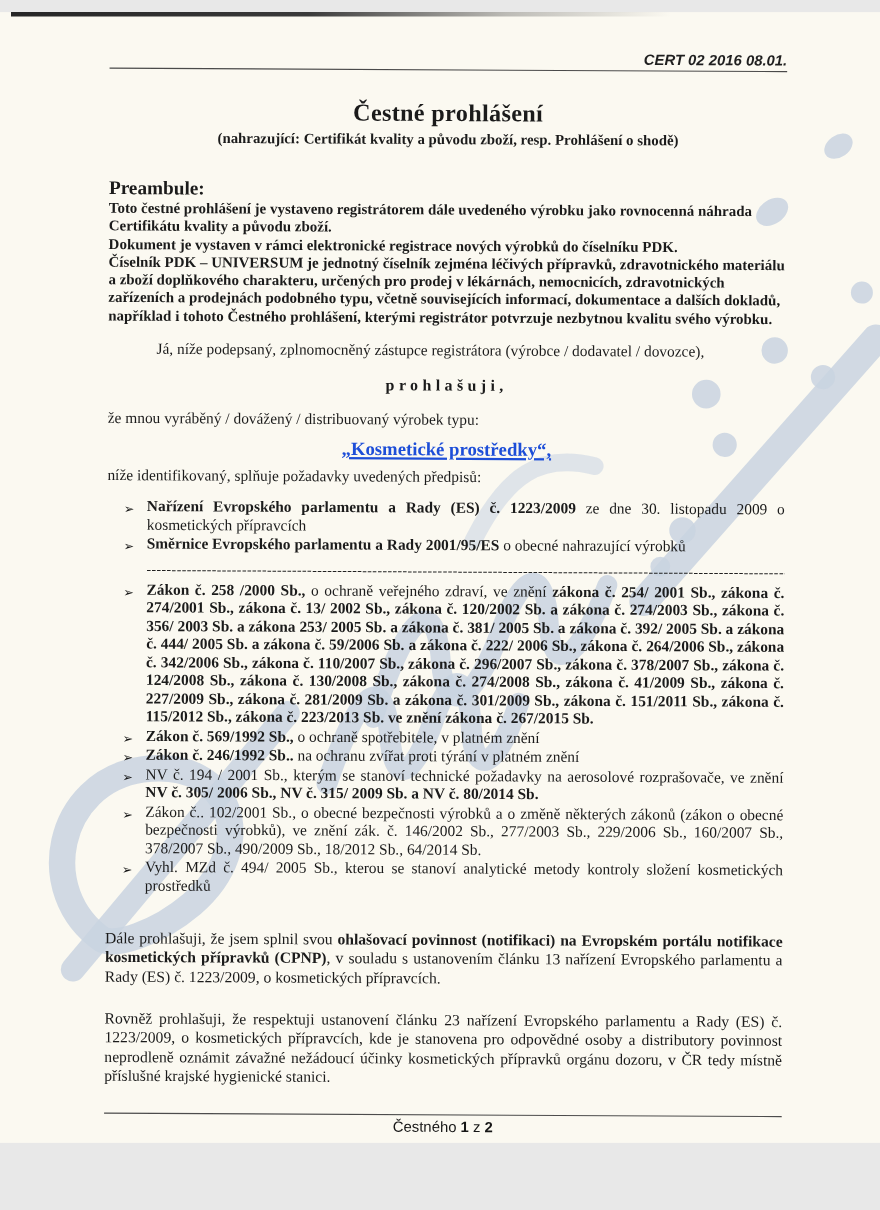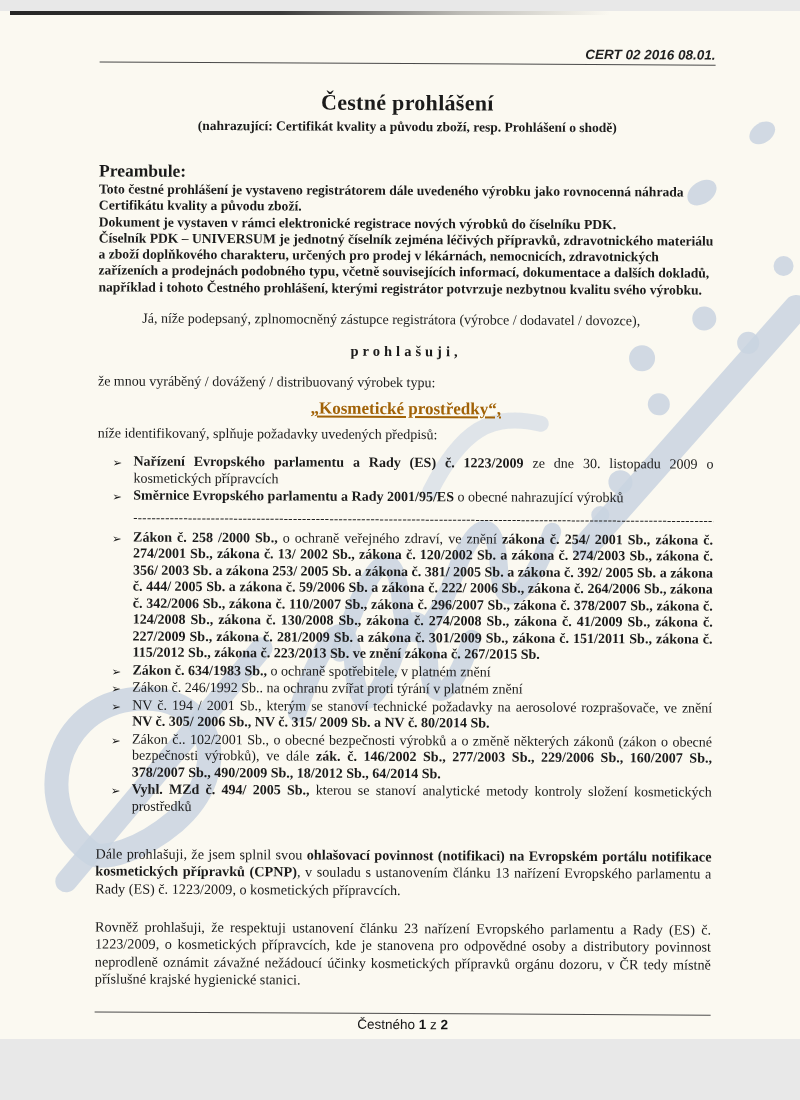--- a/index.html
+++ b/index.html
@@ -28,21 +28,21 @@
   .title{margin-top:26px;text-align:center;font-weight:bold;font-size:22px;letter-spacing:0.3px;}
   .subtitle{margin-top:3px;text-align:center;font-weight:bold;font-size:13.5px;}
   .pre-head{margin-top:27px;font-weight:bold;font-size:17.5px;}
   .pre-p{font-weight:bold;font-size:13.6px;line-height:16.3px;}
   .intro{margin-top:15px;padding-left:44px;font-size:14px;}
   .verb{margin-top:15px;text-align:center;font-weight:bold;font-size:14.5px;letter-spacing:4px;}
   .prod-intro{margin-top:15px;font-size:14px;}
   .prod{
     margin-top:8px;text-align:center;font-weight:bold;font-size:17px;
   }
-  .prod a{color:#a16207;text-decoration:underline;text-decoration-thickness:1.5px;text-underline-offset:2px;}
+  .prod a{color:#1d4ed8;text-decoration:underline;text-decoration-thickness:1.5px;text-underline-offset:2px;}
   .compliance{margin-top:8px;font-size:14px;}
   .regs{margin-top:12px;}
   .bullet{display:flex;padding-left:15px;margin-bottom:1px;}
   .arrow{flex:none;width:21px;font-size:11.5px;padding-top:2px;color:#161616;}
   .btext{flex:1;font-size:14px;line-height:16.5px;text-align:justify;}
   .sep{
     margin:6px 0 5px 36px;font-weight:bold;font-size:12.5px;letter-spacing:0.4px;
     white-space:nowrap;overflow:hidden;color:#222;height:14px;
   }
   .close-p{font-size:14.2px;line-height:17.3px;text-align:justify;}
@@ -116,37 +116,37 @@
         </div>
 
         <div class="sep">--------------------------------------------------------------------------------------------------------------------------------------------------------------------</div>
 
         <div class="bullet">
           <span class="arrow">➢</span>
           <div class="btext"><span style="font-weight: bold;">Zákon č. 258 /2000 Sb., </span><span>o ochraně veřejného zdraví, ve znění </span><span style="font-weight: bold;">zákona č. 254/ 2001 Sb., zákona č. 274/2001 Sb., zákona č. 13/ 2002 Sb., zákona č. 120/2002 Sb. a zákona č. 274/2003 Sb., zákona č. 356/ 2003 Sb. a zákona 253/ 2005 Sb. a zákona č. 381/ 2005 Sb. a zákona č. 392/ 2005 Sb. a zákona č. 444/ 2005 Sb. a zákona č. 59/2006 Sb. a zákona č. 222/ 2006 Sb., zákona č. 264/2006 Sb., zákona č. 342/2006 Sb., zákona č. 110/2007 Sb., zákona č. 296/2007 Sb., zákona č. 378/2007 Sb., zákona č. 124/2008 Sb., zákona č. 130/2008 Sb., zákona č. 274/2008 Sb., zákona č. 41/2009 Sb., zákona č. 227/2009 Sb., zákona č. 281/2009 Sb. a zákona č. 301/2009 Sb., zákona č. 151/2011 Sb., zákona č. 115/2012 Sb., zákona č. 223/2013 Sb. ve znění zákona č. 267/2015 Sb.</span></div>
         </div>
         <div class="bullet">
           <span class="arrow">➢</span>
-          <div class="btext"><span style="font-weight: bold;">Zákon č. 634/1983 Sb., </span><span>o ochraně spotřebitele, v platném znění</span></div>
+          <div class="btext"><span style="font-weight: bold;">Zákon č. 569/1992 Sb., </span><span>o ochraně spotřebitele, v platném znění</span></div>
         </div>
         <div class="bullet">
           <span class="arrow">➢</span>
-          <div class="btext"><span style="font-weight: normal;">Zákon č. 246/1992 Sb.. </span><span>na ochranu zvířat proti týrání v platném znění</span></div>
+          <div class="btext"><span style="font-weight: bold;">Zákon č. 246/1992 Sb.. </span><span>na ochranu zvířat proti týrání v platném znění</span></div>
         </div>
         <div class="bullet">
           <span class="arrow">➢</span>
           <div class="btext"><span style="font-weight: normal;">NV č. 194 / 2001 Sb., </span><span>kterým se stanoví technické požadavky na aerosolové rozprašovače, ve znění </span><span style="font-weight: bold;">NV č. 305/ 2006 Sb., NV č. 315/ 2009 Sb. a NV č. 80/2014 Sb.</span></div>
         </div>
         <div class="bullet">
           <span class="arrow">➢</span>
-          <div class="btext"><span style="font-weight: normal;">Zákon č.. 102/2001 Sb.</span><span>, o obecné bezpečnosti výrobků a o změně některých zákonů (zákon o obecné bezpečnosti výrobků), ve dále </span><span style="font-weight: bold;">zák. č. 146/2002 Sb., 277/2003 Sb., 229/2006 Sb., 160/2007 Sb., 378/2007 Sb., 490/2009 Sb., 18/2012 Sb., 64/2014 Sb.</span></div>
+          <div class="btext"><span style="font-weight: normal;">Zákon č.. 102/2001 Sb.</span><span>, o obecné bezpečnosti výrobků a o změně některých zákonů (zákon o obecné bezpečnosti výrobků), ve znění </span><span style="font-weight: normal;">zák. č. 146/2002 Sb., 277/2003 Sb., 229/2006 Sb., 160/2007 Sb., 378/2007 Sb., 490/2009 Sb., 18/2012 Sb., 64/2014 Sb.</span></div>
         </div>
         <div class="bullet">
           <span class="arrow">➢</span>
-          <div class="btext"><span style="font-weight: bold;">Vyhl. MZd č. 494/ 2005 Sb., </span><span>kterou se stanoví analytické metody kontroly složení kosmetických prostředků</span></div>
+          <div class="btext"><span style="font-weight: normal;">Vyhl. MZd č. 494/ 2005 Sb., </span><span>kterou se stanoví analytické metody kontroly složení kosmetických prostředků</span></div>
         </div>
       </div>
 
       <div class="close-p p1"><span>Dále prohlašuji, že jsem splnil svou </span><span style="font-weight: bold;">ohlašovací povinnost (notifikaci) na Evropském portálu notifikace kosmetických přípravků (CPNP)</span><span>, v souladu s ustanovením článku 13 nařízení Evropského parlamentu a Rady (ES) č. 1223/2009, o kosmetických přípravcích.</span></div>
       <div class="close-p p2">Rovněž prohlašuji, že respektuji ustanovení článku 23 nařízení Evropského parlamentu a Rady (ES) č. 1223/2009, o kosmetických přípravcích, kde je stanovena pro odpovědné osoby a distributory povinnost neprodleně oznámit závažné nežádoucí účinky kosmetických přípravků orgánu dozoru, v ČR tedy místně příslušné krajské hygienické stanici.</div>
     </div>
 
     <div class="footer">
       <span><span>Čestného </span><span style="font-weight: bold;">1</span><span> z </span><span style="font-weight: bold;">2</span></span>
     </div>

